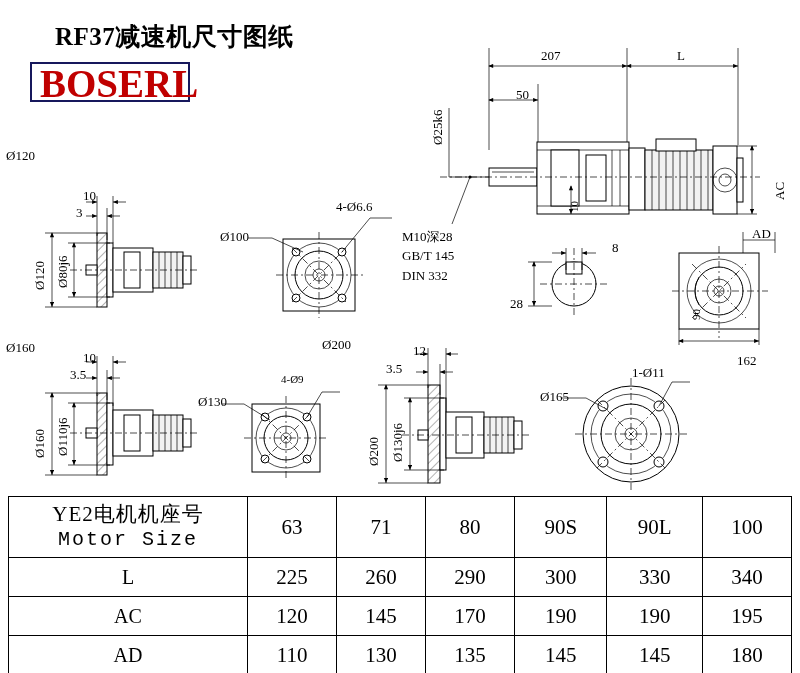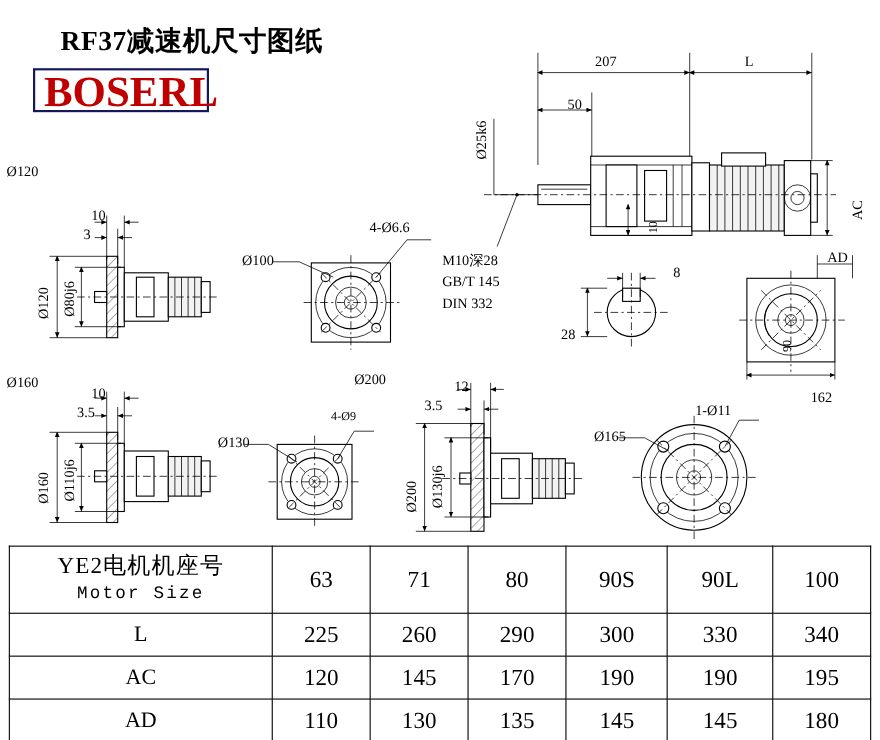--- a/index.html
+++ b/index.html
@@ -54,21 +54,21 @@
     letter-spacing: 0px;
     line-height: 36px;
   }
   
   .lbl {
     position: absolute;
     font-family: "Liberation Serif", serif;
     font-size: 13px;
     white-space: nowrap;
   }
-  .lbl.small { font-size: 11px; margin-left: 20px; }
+  .lbl.small { font-size: 11px; }
   .lbl.vert {
     transform: rotate(-90deg);
     transform-origin: left top;
   }
   svg { position: absolute; left: 0; top: 0; overflow: visible; }
   .thin{ stroke: #000; stroke-width: 0.7; fill: none; }
   .dash{ stroke: #000; stroke-width: 0.7; fill: none; stroke-dasharray: 7 3 2 3; }
   .fillw { fill: #ffffff; stroke: #000; stroke-width: 1; }
   .fillg { fill: #f2f2f2; stroke: #000; stroke-width: 1; }
   .hatch { fill: url(#hatchPat); stroke: #000; stroke-width: 1; }
@@ -89,21 +89,21 @@
     height: 38px;
     padding: 0;
   }
   table.spec td.head {
     width: 238px;
     font-size: 20px;
     line-height: 26px;
     margin-left: 48px;
   }
   table.spec td.head .cn { font-size: 21px; letter-spacing: 1px; }
-  table.spec td.head .en { font-size: 16px; letter-spacing: 2px; font-family: "Liberation Mono", monospace; }
+  table.spec td.head .en { font-size: 20px; letter-spacing: 2px; font-family: "Liberation Mono", monospace; }
   table.spec tr.hdr td { height: 60px; }
 </style>
 </head>
 <body>
 
 <div class="page">
 
   <div class="title">RF37减速机尺寸图纸</div>
 
   <div class="logo-box">

